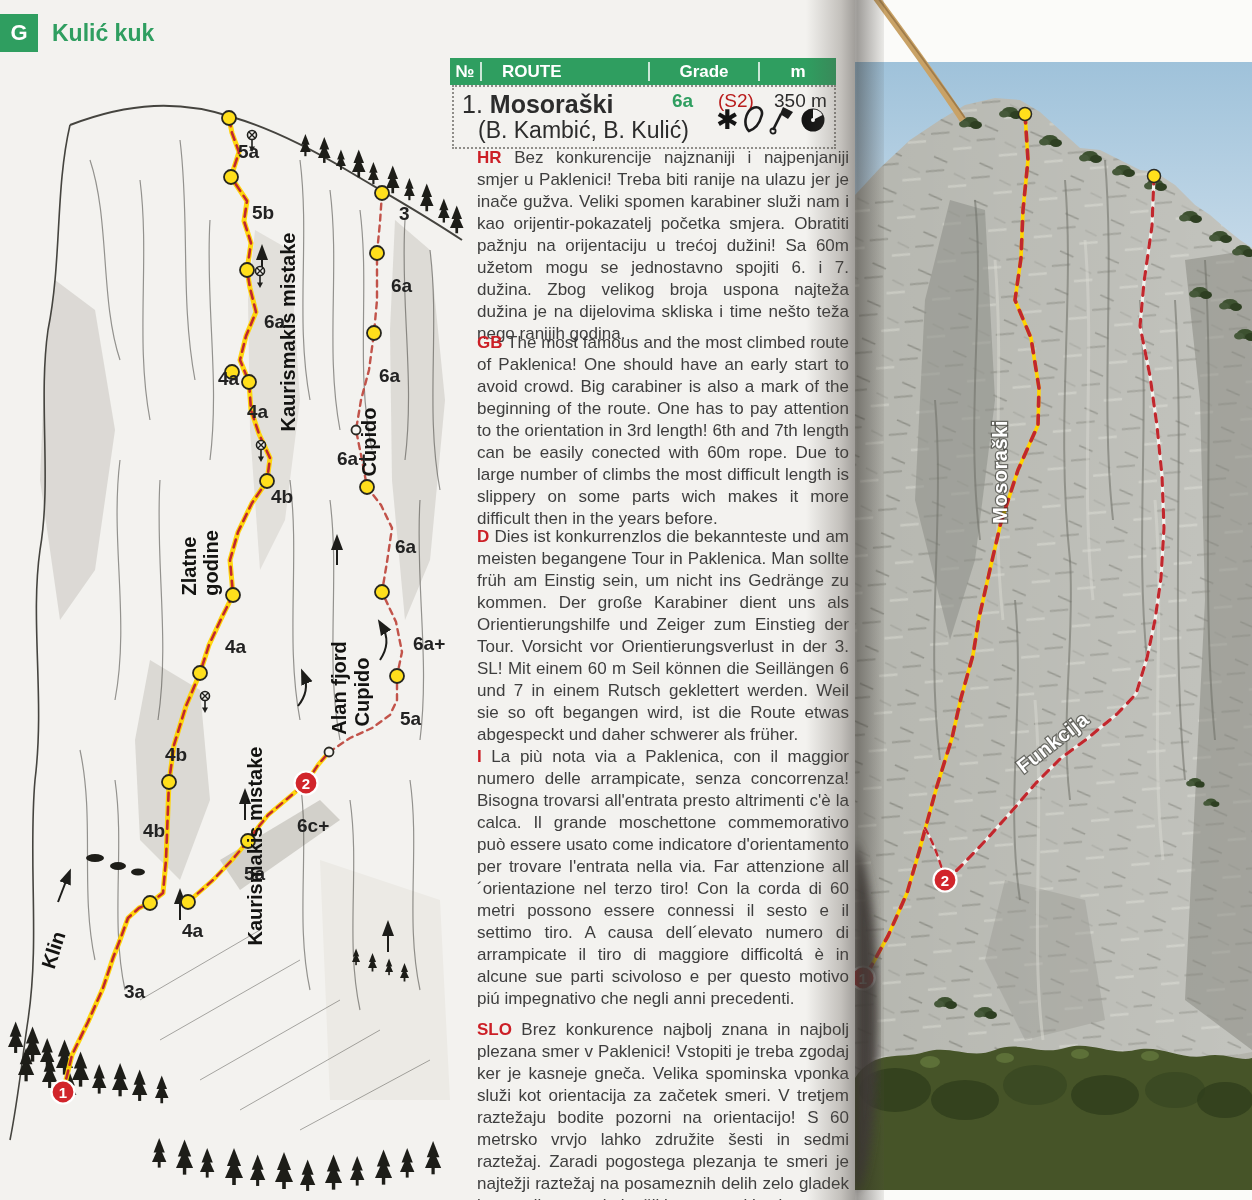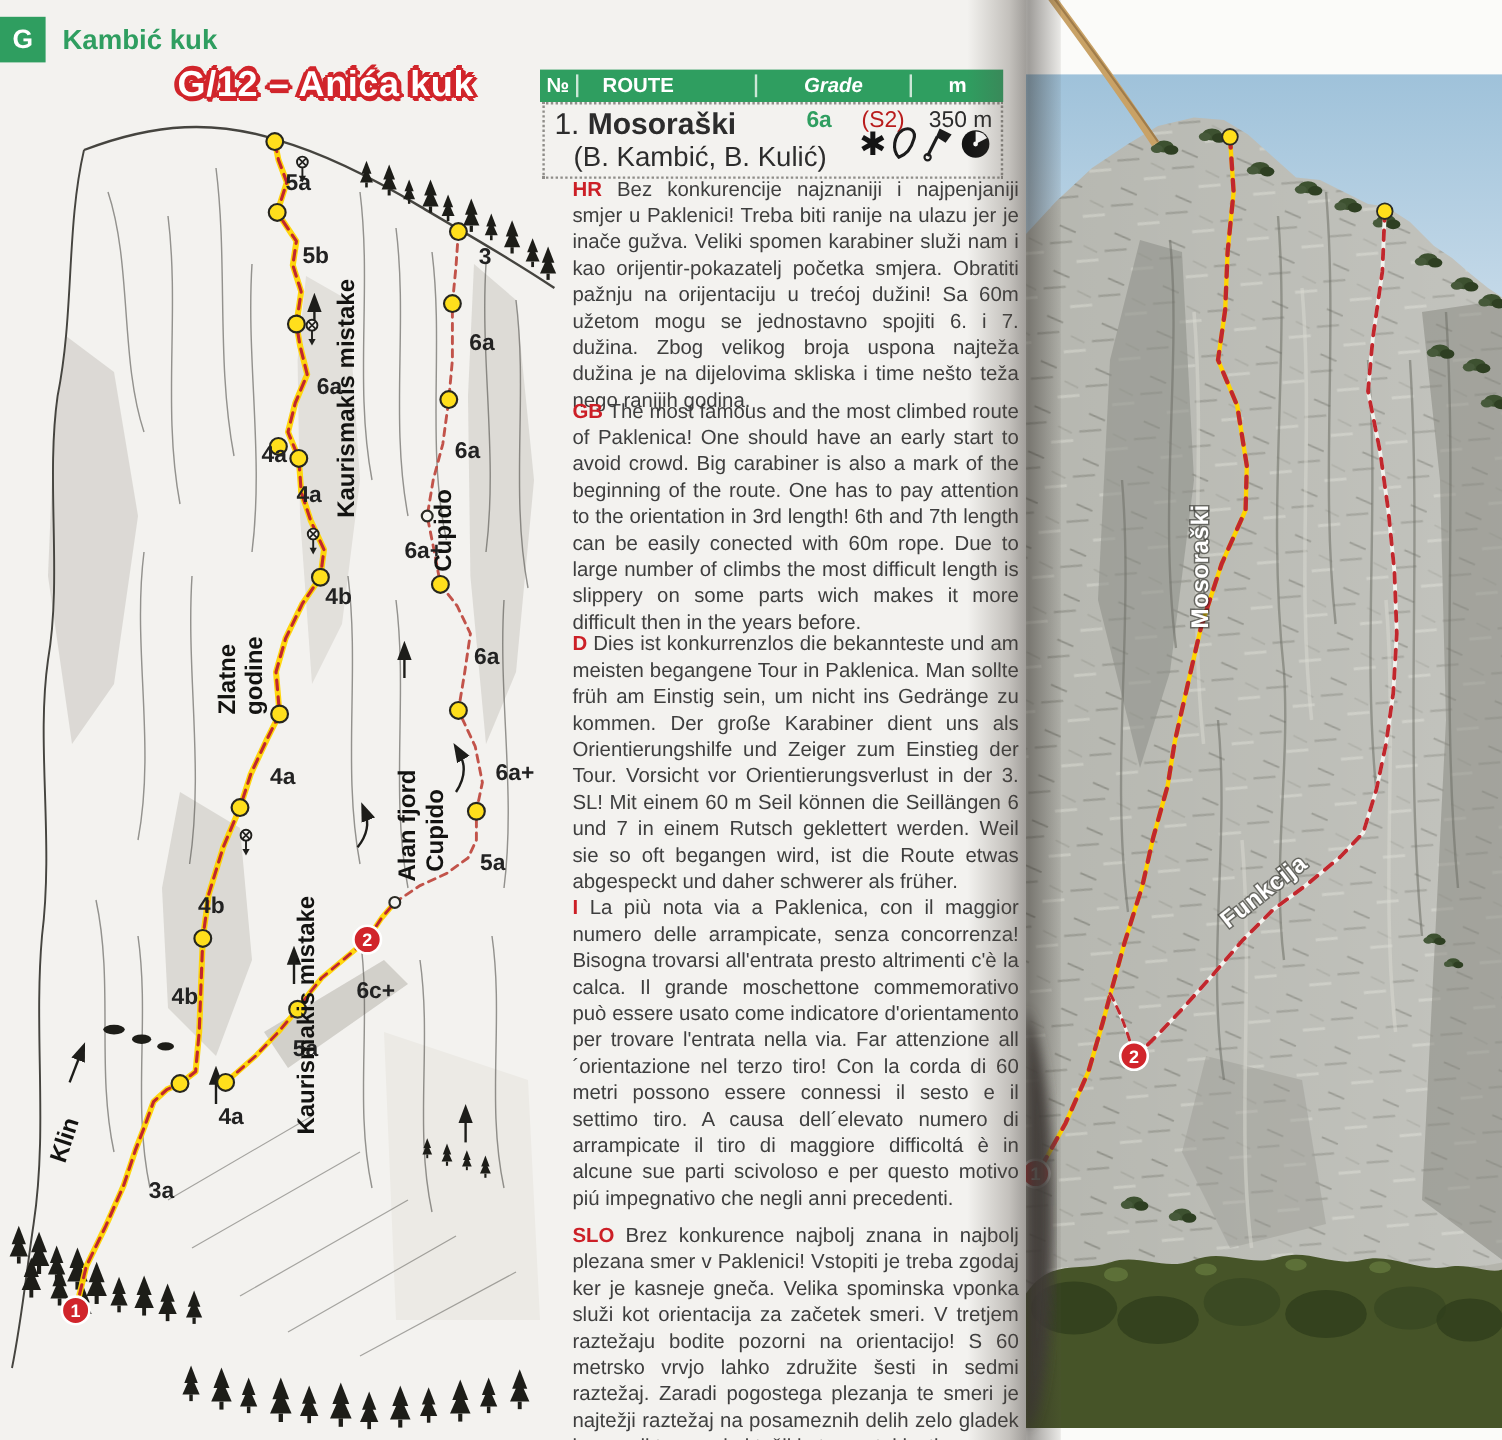--- a/index.html
+++ b/index.html
@@ -15,21 +15,21 @@
      text-shadow:-3px 0 #d1252b,3px 0 #d1252b,0 -3px #d1252b,0 3px #d1252b,
        -2px -2px #d1252b,2px -2px #d1252b,-2px 2px #d1252b,2px 2px #d1252b,
        -4px 1px #d1252b,4px 1px #d1252b,1px -4px #d1252b,1px 4px #d1252b;}
 
   
   .rt-head{left:450px;top:58px;width:386px;height:27px;background:#2f9e60;color:#fff;
      font-weight:700;font-size:17px;display:flex;align-items:center;}
   .rt-head .c1{width:30px;text-align:center;}
   .rt-head .div{width:2px;height:19px;background:#e8f3ec;opacity:.85;}
   .rt-head .c2{flex:1;padding-left:20px;}
-  .rt-head .c3{width:127px;text-align:center;font-style:italic;}
+  .rt-head .c3{width:108px;text-align:center;}
   .rt-head .c4{width:76px;text-align:center;}
   .rt-row{left:452px;top:85px;width:384px;height:64px;border:2px dotted #8f8d89;border-top-style:dotted;
      box-sizing:border-box;background:transparent;}
   .rt-line1{left:462px;top:90px;font-size:25px;color:#2c2c2c;}
   .rt-name{font-weight:700;}
   .rt-grade{left:672px;top:90px;font-size:19px;font-weight:700;color:#2f9e60;}
   .rt-serious{left:718px;top:90px;font-size:19px;color:#b91c1c;}
   .rt-len{left:774px;top:90px;font-size:19px;color:#2c2c2c;}
   .rt-authors{left:478px;top:117px;font-size:23px;color:#2c2c2c;}
   .rt-icons{left:716px;top:104px;display:flex;align-items:center;gap:2px;}
@@ -52,22 +52,21 @@
   .mkt{font:700 15px "Liberation Sans",sans-serif;fill:#fff;}
 </style>
 </head>
 <body>
 
 <div class="abs" style="left:0;top:0;width:855px;height:1200px;">
 
   <div class="abs section-tab">
     <span>G</span>
   </div>
-  <div class="abs section-title">Kambić kuk</div>
-  <h1 class="abs topo-title">G/12 – Anića kuk</h1>
+  <div class="abs section-title">Kulić kuk</div>
 
   <svg class="abs" style="left:0;top:100px;" width="465" height="1100" viewBox="0 0 465 1100">
     <defs>
       <g id="tree" fill="#1d1d18">
         <path d="M0,0 L4.5,-10 L9,0 Z"></path>
           <path d="M1,-6 L4.5,-15 L8,-6 Z"></path>
           <rect x="3.6" y="0" width="1.8" height="3.5"></rect>
       </g>
       <marker id="ah" markerWidth="8" markerHeight="8" refX="4" refY="4" orient="auto">
         <path d="M0,1 L8,4 L0,7 Z" fill="#1d1d1a"></path>

